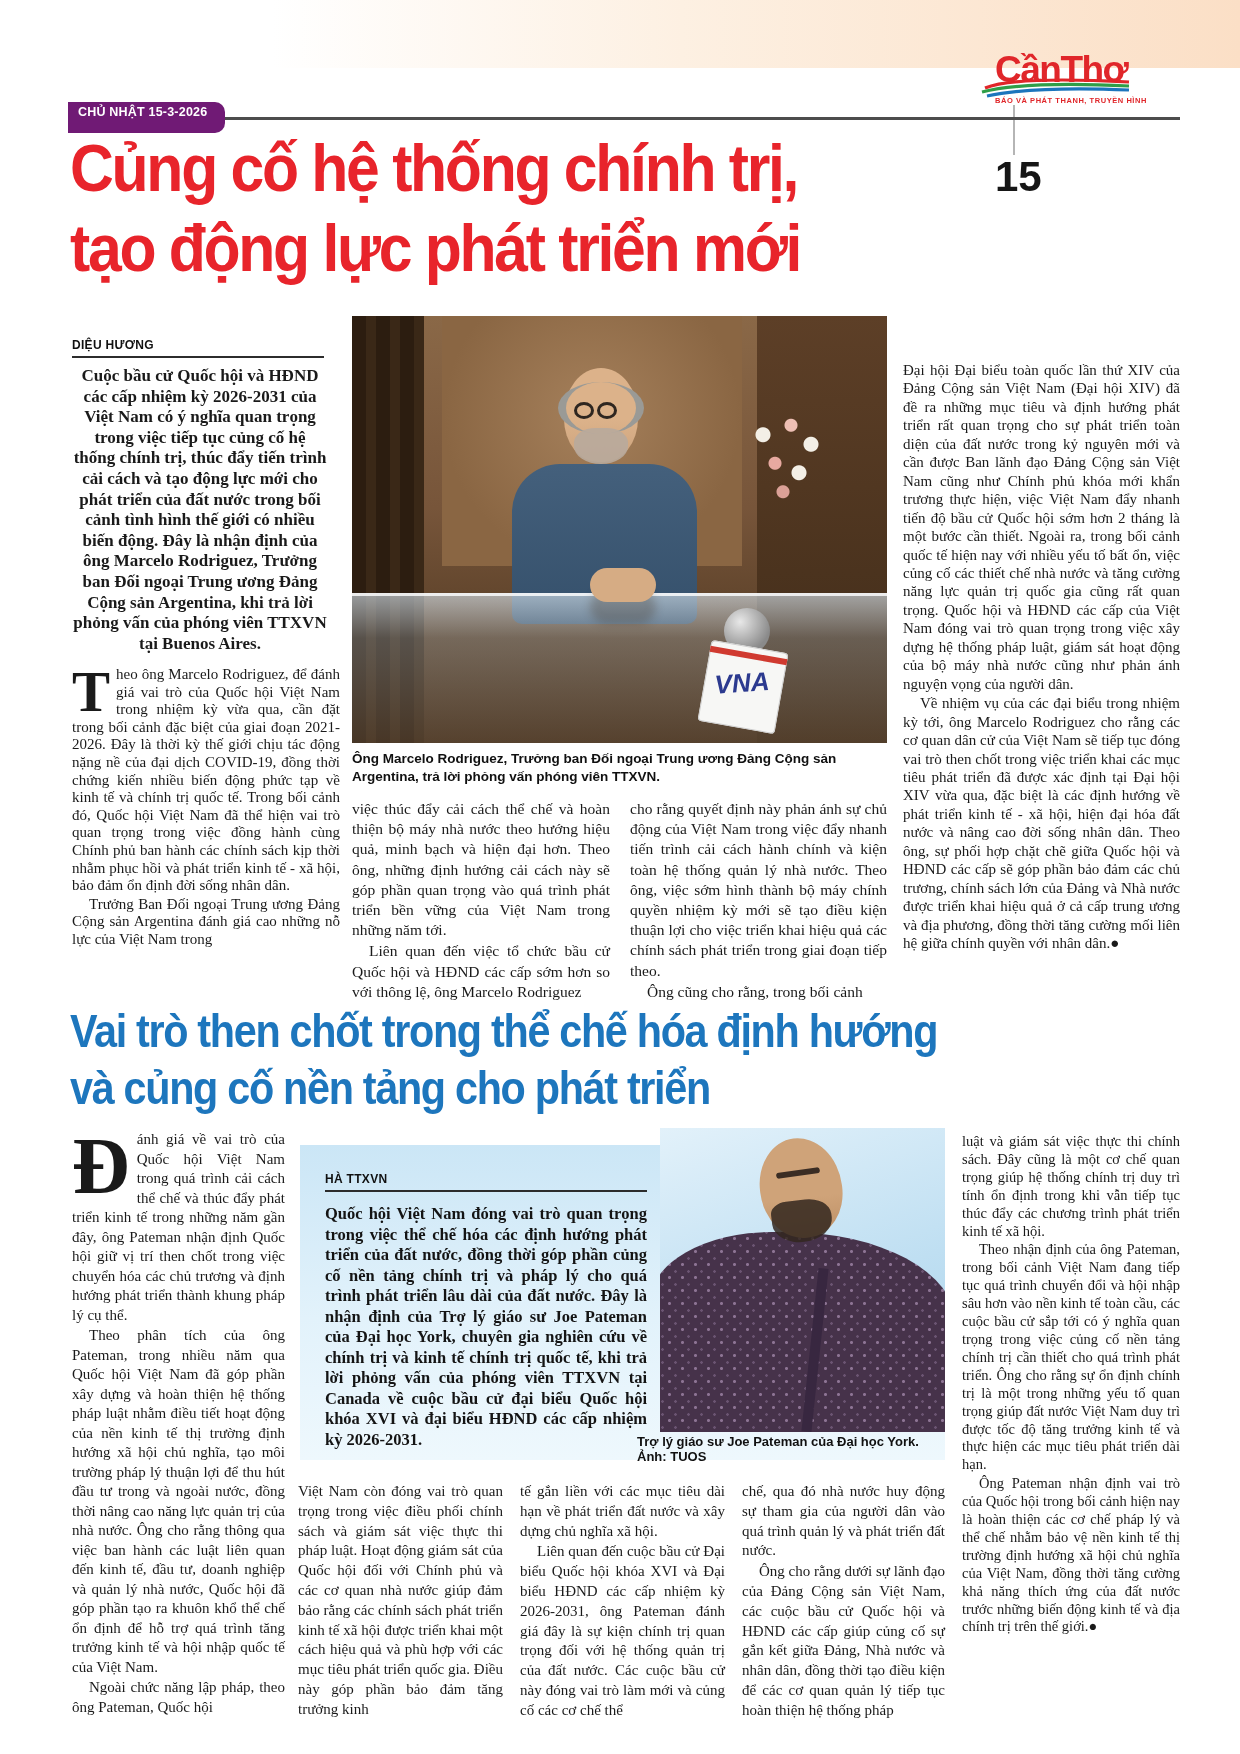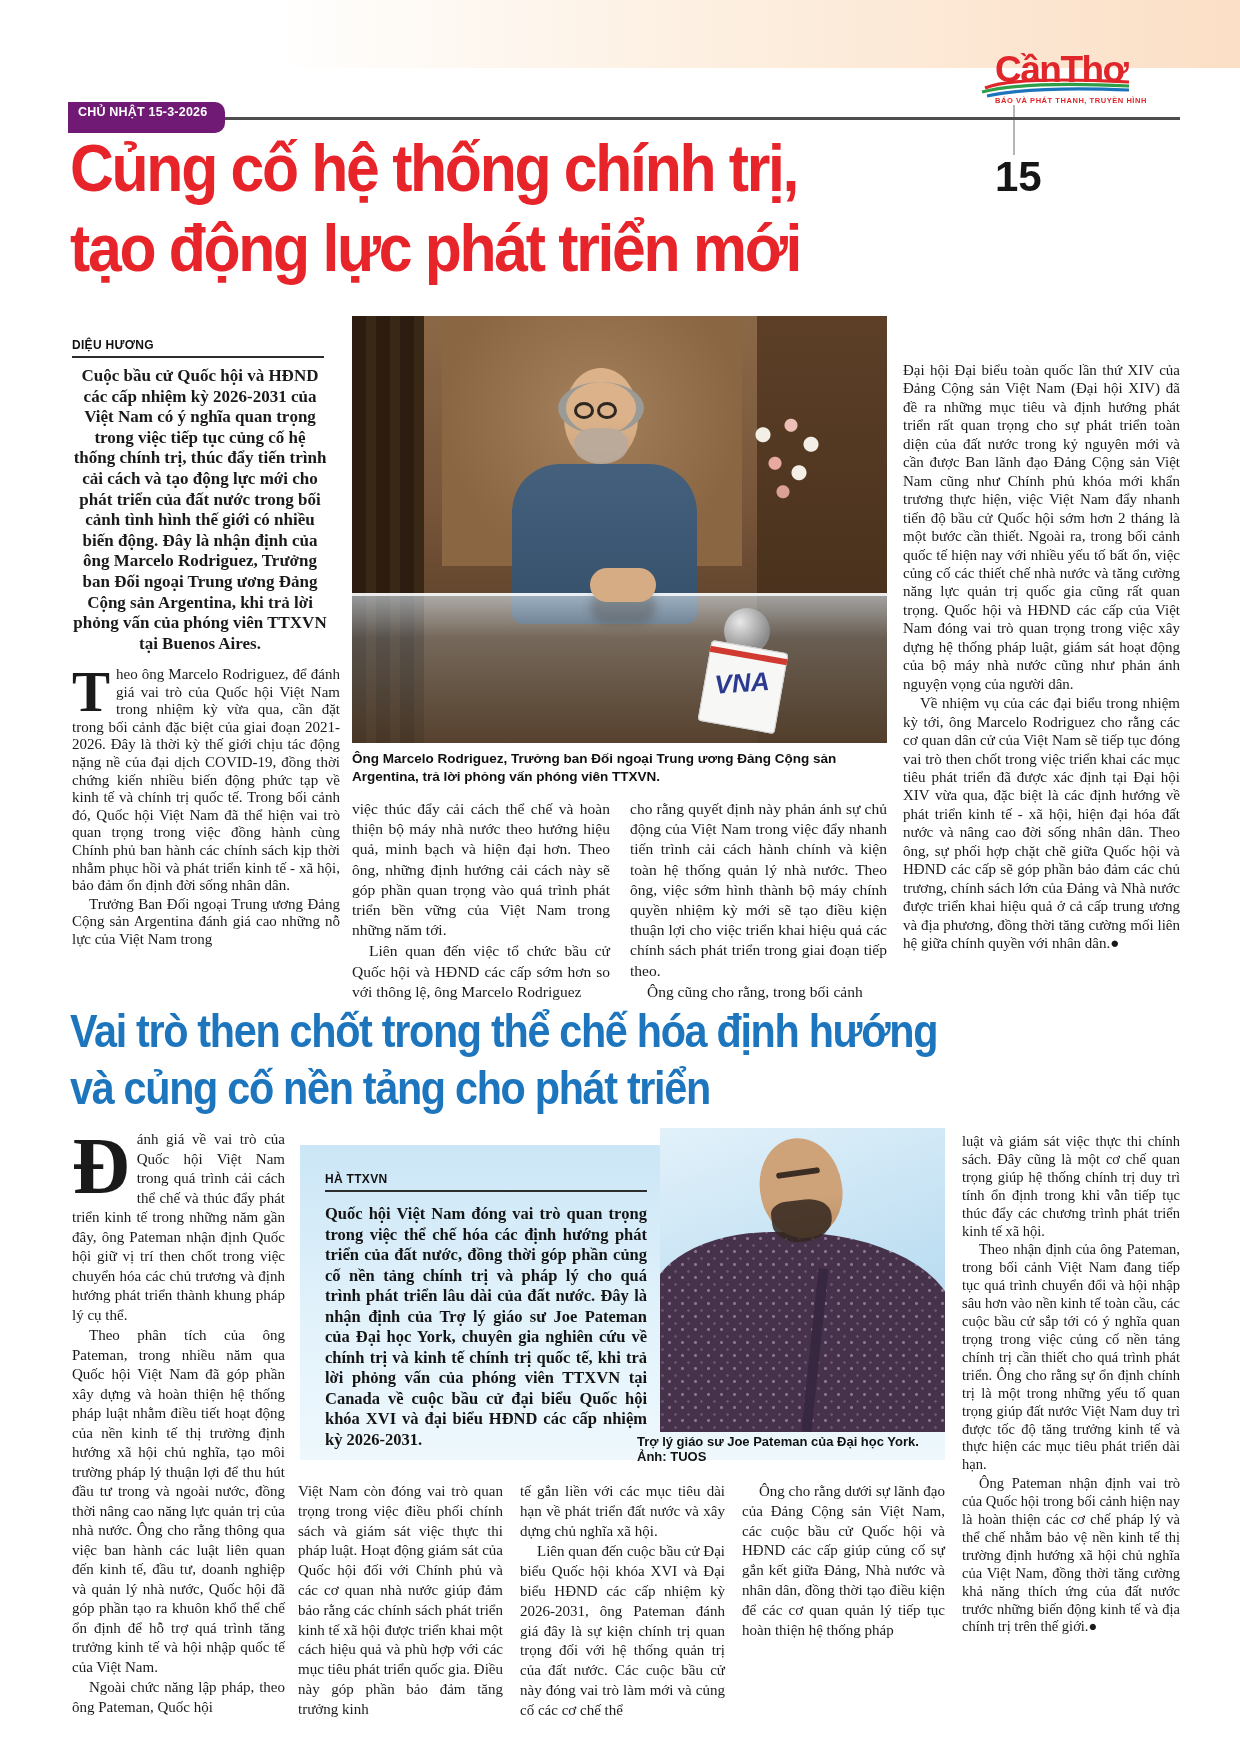--- a/index.html
+++ b/index.html
@@ -223,20 +223,21 @@
   <div class="a2-caption">Trợ lý giáo sư Joe Pateman của Đại học York. Ảnh: TUOS</div>
 
   <div class="a2-col2">
     <p class="para">Việt Nam còn đóng vai trò quan trọng trong việc điều phối chính sách và giám sát việc thực thi pháp luật. Hoạt động giám sát của Quốc hội đối với Chính phủ và các cơ quan nhà nước giúp đảm bảo rằng các chính sách phát triển kinh tế xã hội được triển khai một cách hiệu quả và phù hợp với các mục tiêu phát triển quốc gia. Điều này góp phần bảo đảm tăng trưởng kinh</p>
   </div>
   <div class="a2-col3">
     <p class="para">tế gắn liền với các mục tiêu dài hạn về phát triển đất nước và xây dựng chủ nghĩa xã hội.</p>
     <p class="para indent">Liên quan đến cuộc bầu cử Đại biểu Quốc hội khóa XVI và Đại biểu HĐND các cấp nhiệm kỳ 2026-2031, ông Pateman đánh giá đây là sự kiện chính trị quan trọng đối với hệ thống quản trị của đất nước. Các cuộc bầu cử này đóng vai trò làm mới và củng cố các cơ chế thể</p>
   </div>
   <div class="a2-col4">
+    <p class="para">chế, qua đó nhà nước huy động sự tham gia của người dân vào quá trình quản lý và phát triển đất nước.</p>
     <p class="para indent">Ông cho rằng dưới sự lãnh đạo của Đảng Cộng sản Việt Nam, các cuộc bầu cử Quốc hội và HĐND các cấp giúp củng cố sự gắn kết giữa Đảng, Nhà nước và nhân dân, đồng thời tạo điều kiện để các cơ quan quản lý tiếp tục hoàn thiện hệ thống pháp</p>
   </div>
   <div class="a2-col5">
     <p class="para">luật và giám sát việc thực thi chính sách. Đây cũng là một cơ chế quan trọng giúp hệ thống chính trị duy trì tính ổn định trong khi vẫn tiếp tục thúc đẩy các chương trình phát triển kinh tế xã hội.</p>
     <p class="para indent">Theo nhận định của ông Pateman, trong bối cảnh Việt Nam đang tiếp tục quá trình chuyển đổi và hội nhập sâu hơn vào nền kinh tế toàn cầu, các cuộc bầu cử sắp tới có ý nghĩa quan trọng trong việc củng cố nền tảng chính trị cần thiết cho quá trình phát triển. Ông cho rằng sự ổn định chính trị là một trong những yếu tố quan trọng giúp đất nước Việt Nam duy trì được tốc độ tăng trưởng kinh tế và thực hiện các mục tiêu phát triển dài hạn.</p>
     <p class="para indent">Ông Pateman nhận định vai trò của Quốc hội trong bối cảnh hiện nay là hoàn thiện các cơ chế pháp lý và thể chế nhằm bảo vệ nền kinh tế thị trường định hướng xã hội chủ nghĩa của Việt Nam, đồng thời tăng cường khả năng thích ứng của đất nước trước những biến động kinh tế và địa chính trị trên thế giới.●</p>
   </div>
 
 </div>
 

